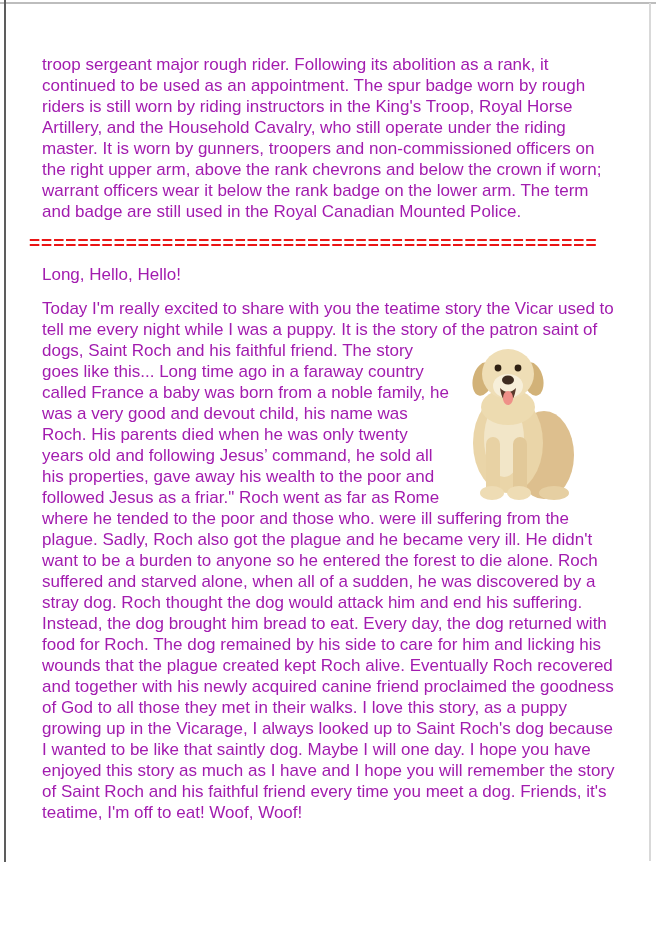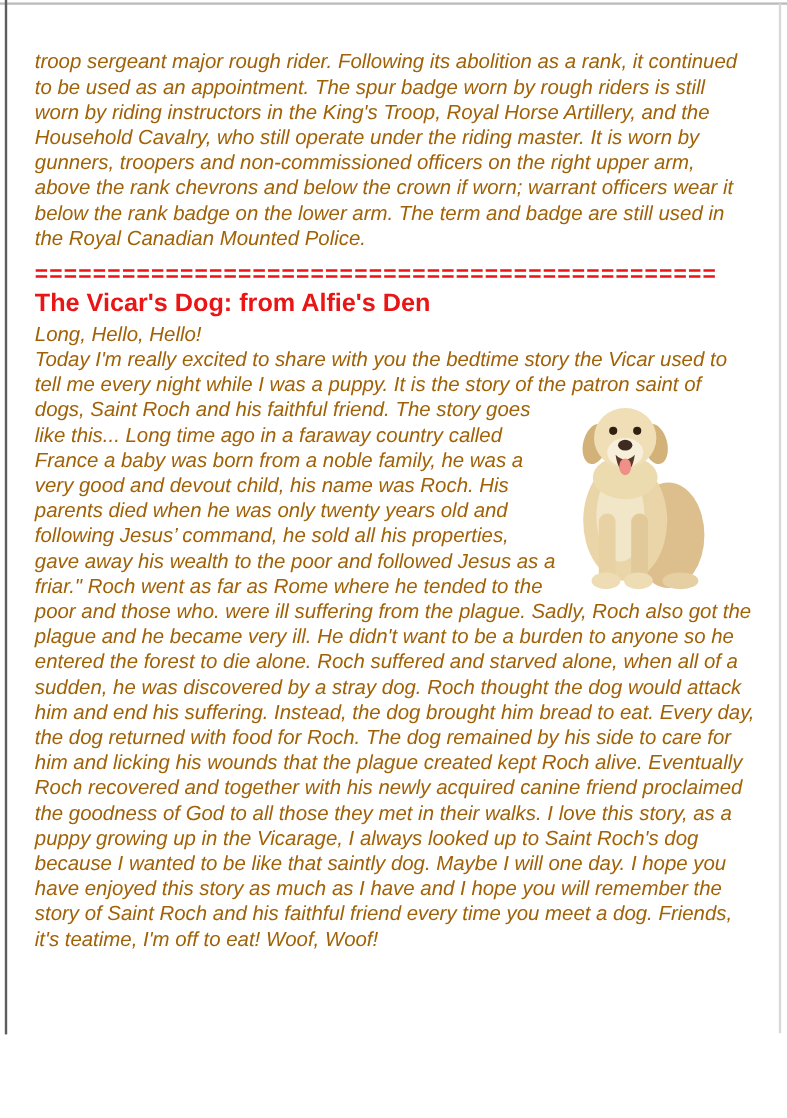--- a/index.html
+++ b/index.html
@@ -34,26 +34,25 @@
     width: 2px; height: 858px;
     background: #d9d9d9;
   }
   .content {
     position: absolute;
     left: 29px;
     top: 41px;
     width: 600px;
   }
   .body-text {
-    margin: 0;
+    margin: 13px;
     font-size: 17px;
     line-height: 21px;
-    color: #a16207;
+    color: #a21caf;
     letter-spacing: 0;
-    font-style: italic;
   }
   .separator {
     margin-top: 12px;
     height: 16px;
     line-height: 15px;
     overflow: hidden;
     white-space: nowrap;
     font-size: 19px;
     font-weight: bold;
     letter-spacing: 1px;
@@ -82,25 +81,24 @@
   <div class="edge-top"></div>
   <div class="edge-left"></div>
   <div class="edge-right"></div>
 
   <div class="content">
 
     <p class="body-text">troop sergeant major rough rider. Following its abolition as a rank, it continued to be used as an appointment. The spur badge worn by rough riders is still worn by riding instructors in the King's Troop, Royal Horse Artillery, and the Household Cavalry, who still operate under the riding master. It is worn by gunners, troopers and non-commissioned officers on the right upper arm, above the rank chevrons and below the crown if worn; warrant officers wear it below the rank badge on the lower arm. The term and badge are still used in the Royal Canadian Mounted Police.</p>
 
     <div class="separator">===============================================</div>
 
-    <h1 class="article-title">The Vicar's Dog: from Alfie's Den</h1>
 
     <p class="body-text">Long, Hello, Hello!</p>
 
-    <p class="body-text"><span>Today I'm really excited to share with you the bedtime story the Vicar used to tell me every night while I was a puppy. It is the story of the </span><span class="dog-figure" title="Golden Retriever dog sitting, mouth open with tongue out">
+    <p class="body-text"><span>Today I'm really excited to share with you the teatime story the Vicar used to tell me every night while I was a puppy. It is the story of the </span><span class="dog-figure" title="Golden Retriever dog sitting, mouth open with tongue out">
           <svg viewBox="0 0 118 162" width="118" height="162">
 
           <ellipse cx="86" cy="114" rx="30" ry="44" fill="#ddbf8e"></ellipse>
 
           <ellipse cx="96" cy="152" rx="15" ry="7" fill="#e6cfa2"></ellipse>
 
           <ellipse cx="50" cy="102" rx="35" ry="50" fill="#ead5a8"></ellipse>
           <ellipse cx="46" cy="98" rx="20" ry="38" fill="#f2e6c8"></ellipse>
 
           <rect x="28" y="96" width="14" height="58" rx="7" fill="#e8d2a4"></rect>

